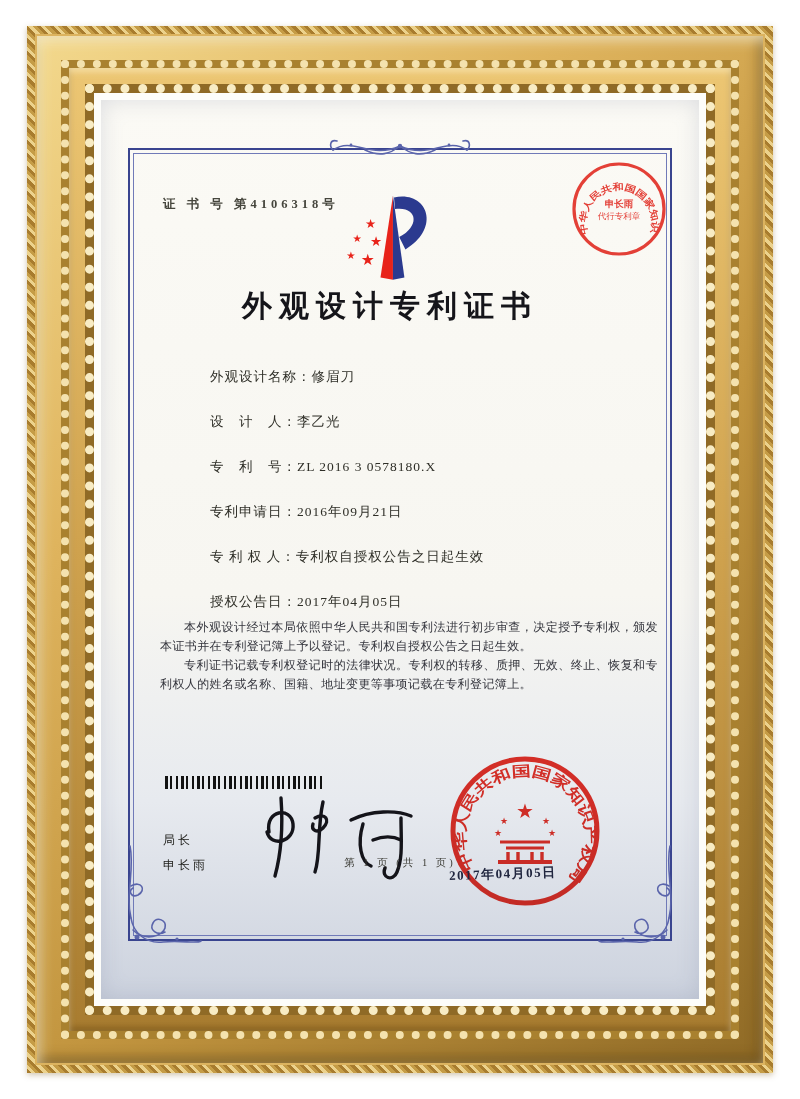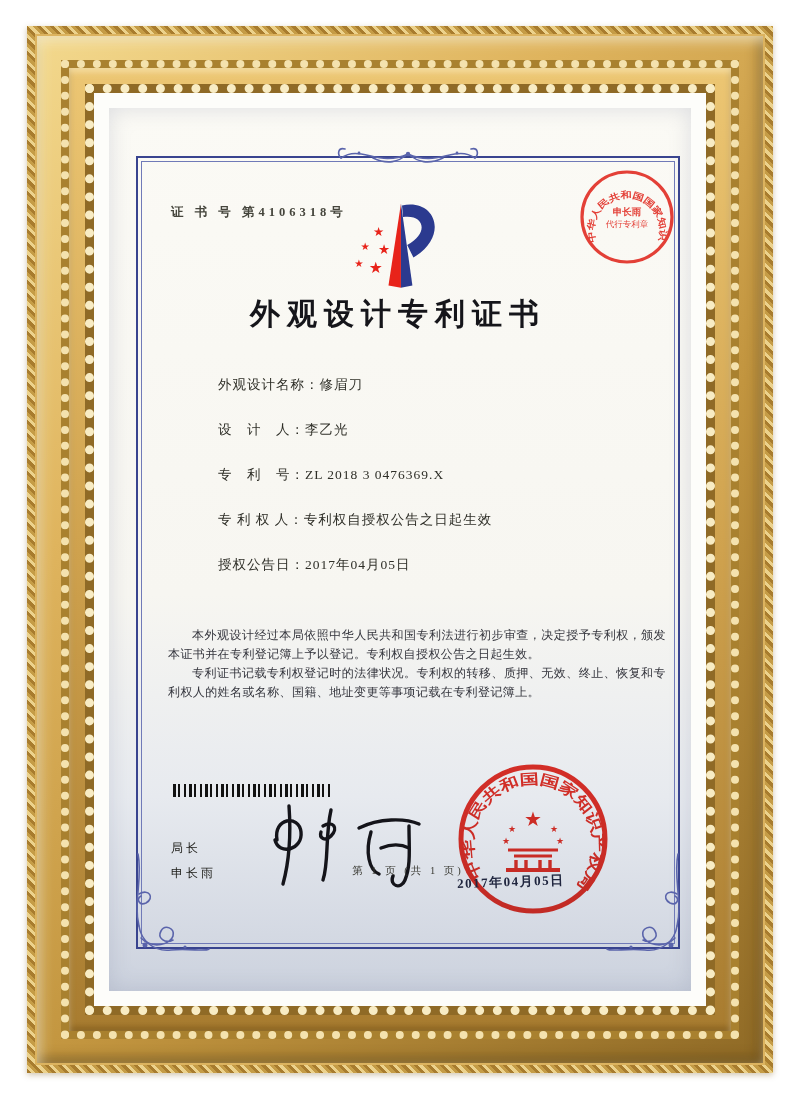--- a/index.html
+++ b/index.html
@@ -30,21 +30,21 @@
   }
   .frame-band{
     width:100%;height:100%;box-sizing:border-box;padding:16px;
     background:linear-gradient(180deg,#ecc673 0%,#cfa24e 50%,#a87c30 100%);
     box-shadow:inset 0 4px 6px rgba(255,245,210,.5),inset 0 -4px 6px rgba(90,60,10,.4);
   }
   .frame-bead2{
     width:100%;height:100%;box-sizing:border-box;
     border:9px dotted #f8ecc4;background:#8f6a26;
   }
-  .mat{width:100%;height:100%;box-sizing:border-box;padding:15px;background:#fdfdfa;}
+  .mat{width:100%;height:100%;box-sizing:border-box;padding:7px;background:#fdfdfa;}
   
   .paper{
     position:relative;width:100%;height:100%;box-sizing:border-box;
     background:linear-gradient(180deg,#fbfaf5 0%,#f7f6f1 55%,#e7eaef 78%,#ccd2de 100%);
     box-shadow:inset 0 0 22px rgba(110,120,145,.22);
     overflow:hidden;
   }
   .blue-border{
     position:absolute;left:27px;top:48px;width:544px;height:793px;
     border:2px solid #39448f;box-sizing:border-box;
@@ -172,21 +172,24 @@
         </div>
 
         <div class="fields">
           <div class="field-row">
             <span class="lab">外观设计名称：</span><span>修眉刀</span>
           </div>
           <div class="field-row">
             <span class="lab">设　计　人：</span><span>李乙光</span>
           </div>
           <div class="field-row">
-            <span class="lab">专　利　号：</span><span>ZL 2018 3 0476369.X</span>
+            <span class="lab">专　利　号：</span><span>ZL 2016 3 0578180.X</span>
+          </div>
+          <div class="field-row">
+            <span class="lab">专利申请日：</span><span>2016年09月21日</span>
           </div>
           <div class="field-row">
             <span class="lab">专 利 权 人：</span><span>专利权自授权公告之日起生效</span>
           </div>
           <div class="field-row">
             <span class="lab">授权公告日：</span><span>2017年04月05日</span>
           </div>
         </div>
 
         <div class="paras">

